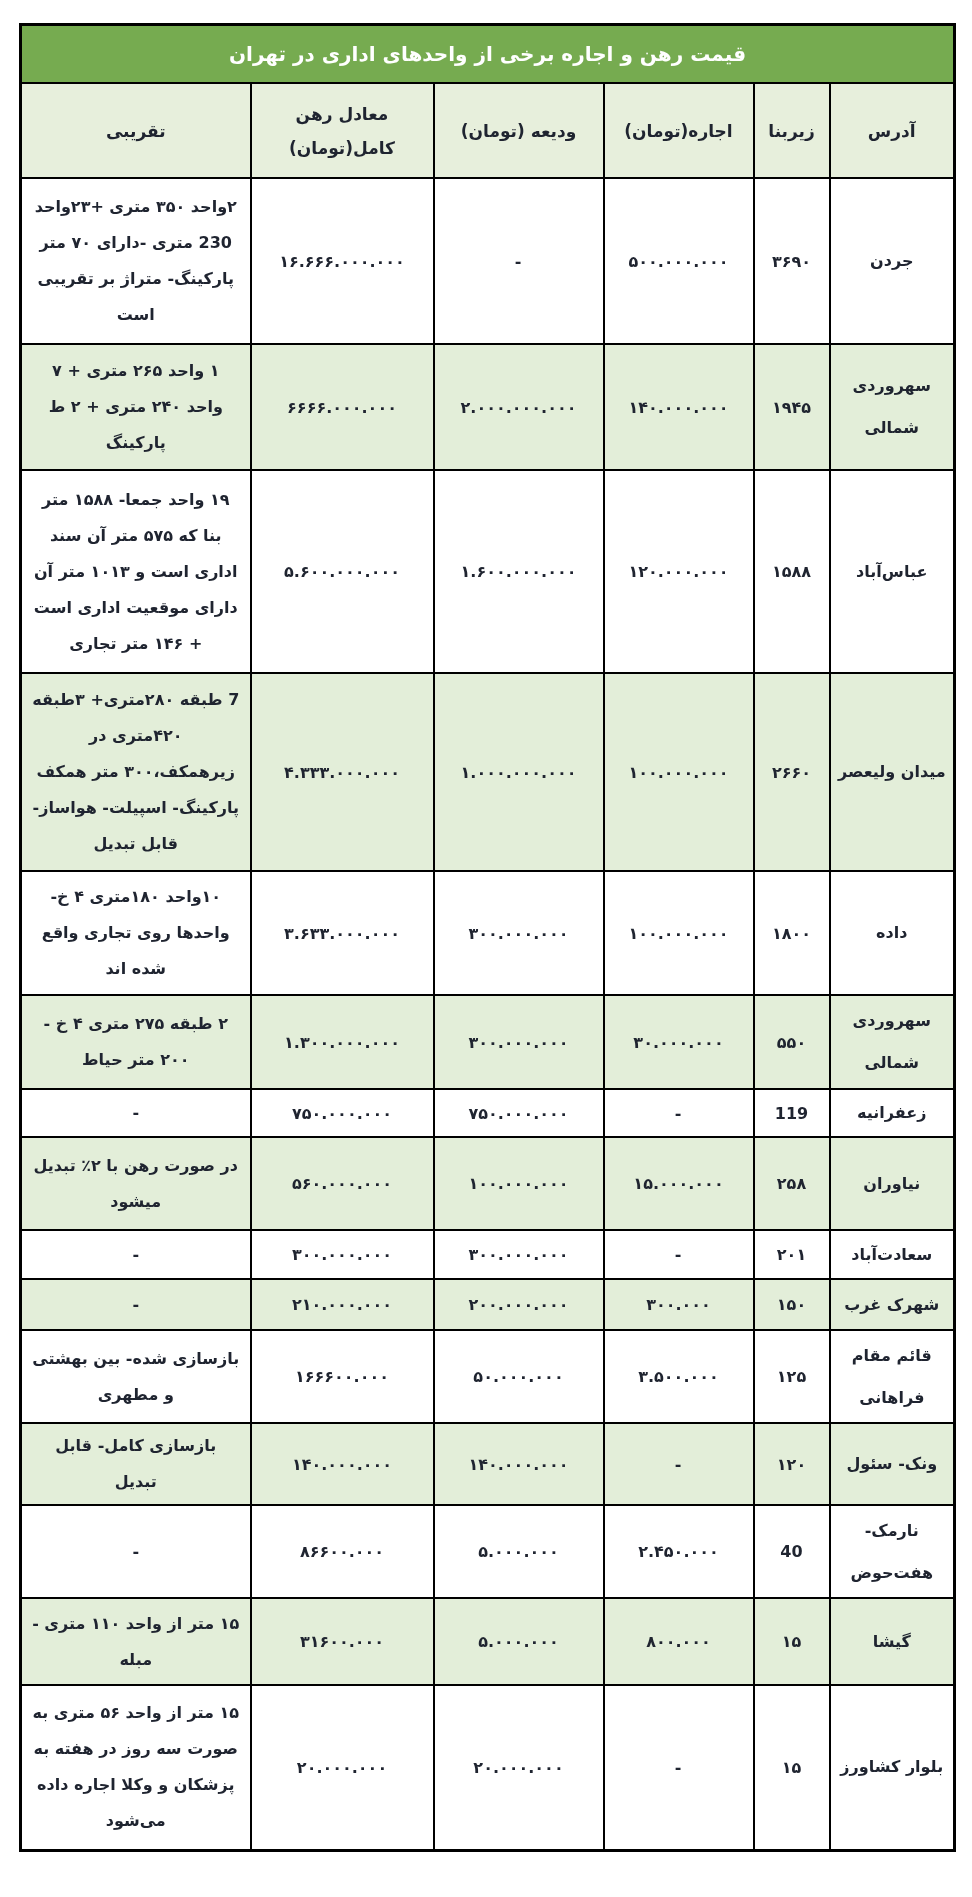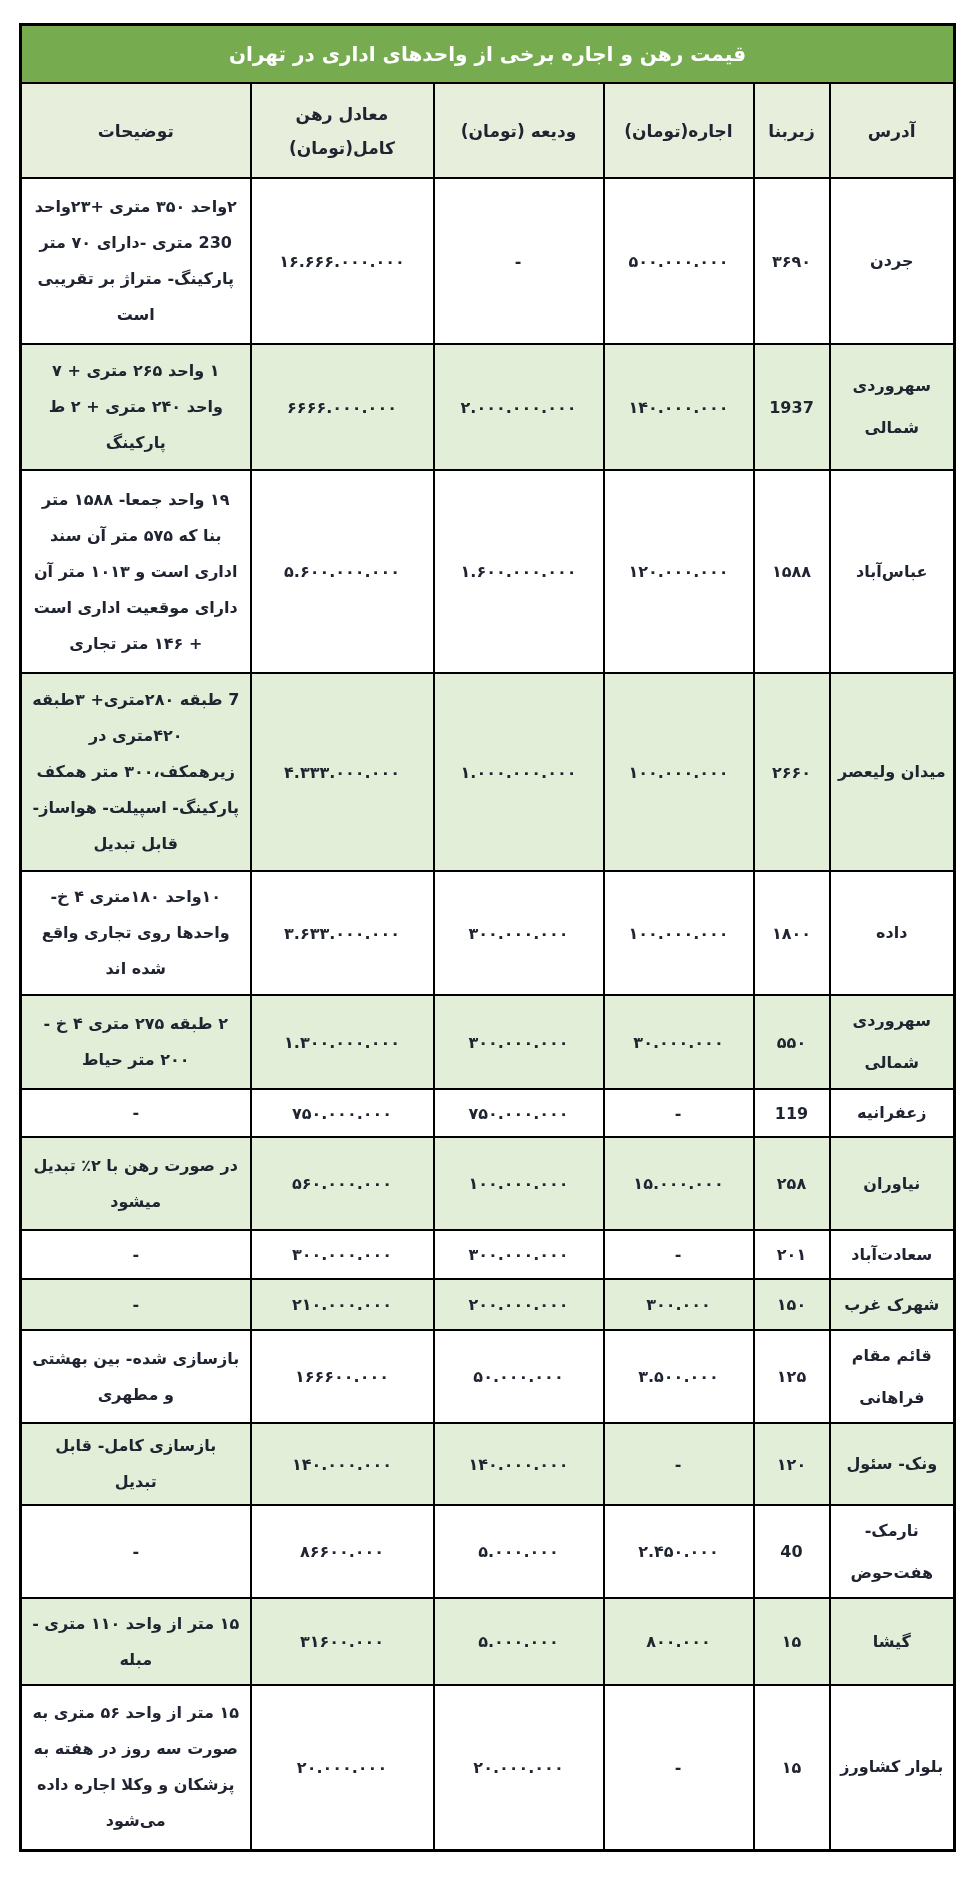--- a/index.html
+++ b/index.html
@@ -63,34 +63,34 @@
     <tbody>
       <tr class="title-row">
         <td colspan="6">قیمت رهن و اجاره برخی از واحدهای اداری در تهران</td>
       </tr>
       <tr class="header-row">
         <th>آدرس</th>
         <th>زیربنا</th>
         <th>اجاره(تومان)</th>
         <th>ودیعه (تومان)</th>
         <th>معادل رهن کامل(تومان)</th>
-        <th>توضیحات</th>
+        <th>تقریبی</th>
       </tr>
 
     <tr class="data-row" style="height: 166px;">
           <td class="address-cell">جردن</td>
           <td class="area-cell">۳۶۹۰</td>
           <td class="num-cell">۵۰۰.۰۰۰.۰۰۰</td>
           <td class="num-cell">-</td>
           <td class="num-cell">۱۶.۶۶۶.۰۰۰.۰۰۰</td>
           <td class="notes-cell">۲واحد ۳۵۰ متری +۲۳واحد 230 متری -دارای ۷۰ متر پارکینگ- متراژ بر تقریبی است</td>
         </tr>
         <tr class="data-row hl" style="height: 126px;">
           <td class="address-cell">سهروردی شمالی</td>
-          <td class="area-cell">1937</td>
+          <td class="area-cell">۱۹۴۵</td>
           <td class="num-cell">۱۴۰.۰۰۰.۰۰۰</td>
           <td class="num-cell">۲.۰۰۰.۰۰۰.۰۰۰</td>
           <td class="num-cell">۶۶۶۶.۰۰۰.۰۰۰</td>
           <td class="notes-cell">۱ واحد ۲۶۵ متری + ۷ واحد ۲۴۰ متری + ۲ ط پارکینگ</td>
         </tr>
         <tr class="data-row" style="height: 203px;">
           <td class="address-cell">عباس‌آباد</td>
           <td class="area-cell">۱۵۸۸</td>
           <td class="num-cell">۱۲۰.۰۰۰.۰۰۰</td>
           <td class="num-cell">۱.۶۰۰.۰۰۰.۰۰۰</td>

